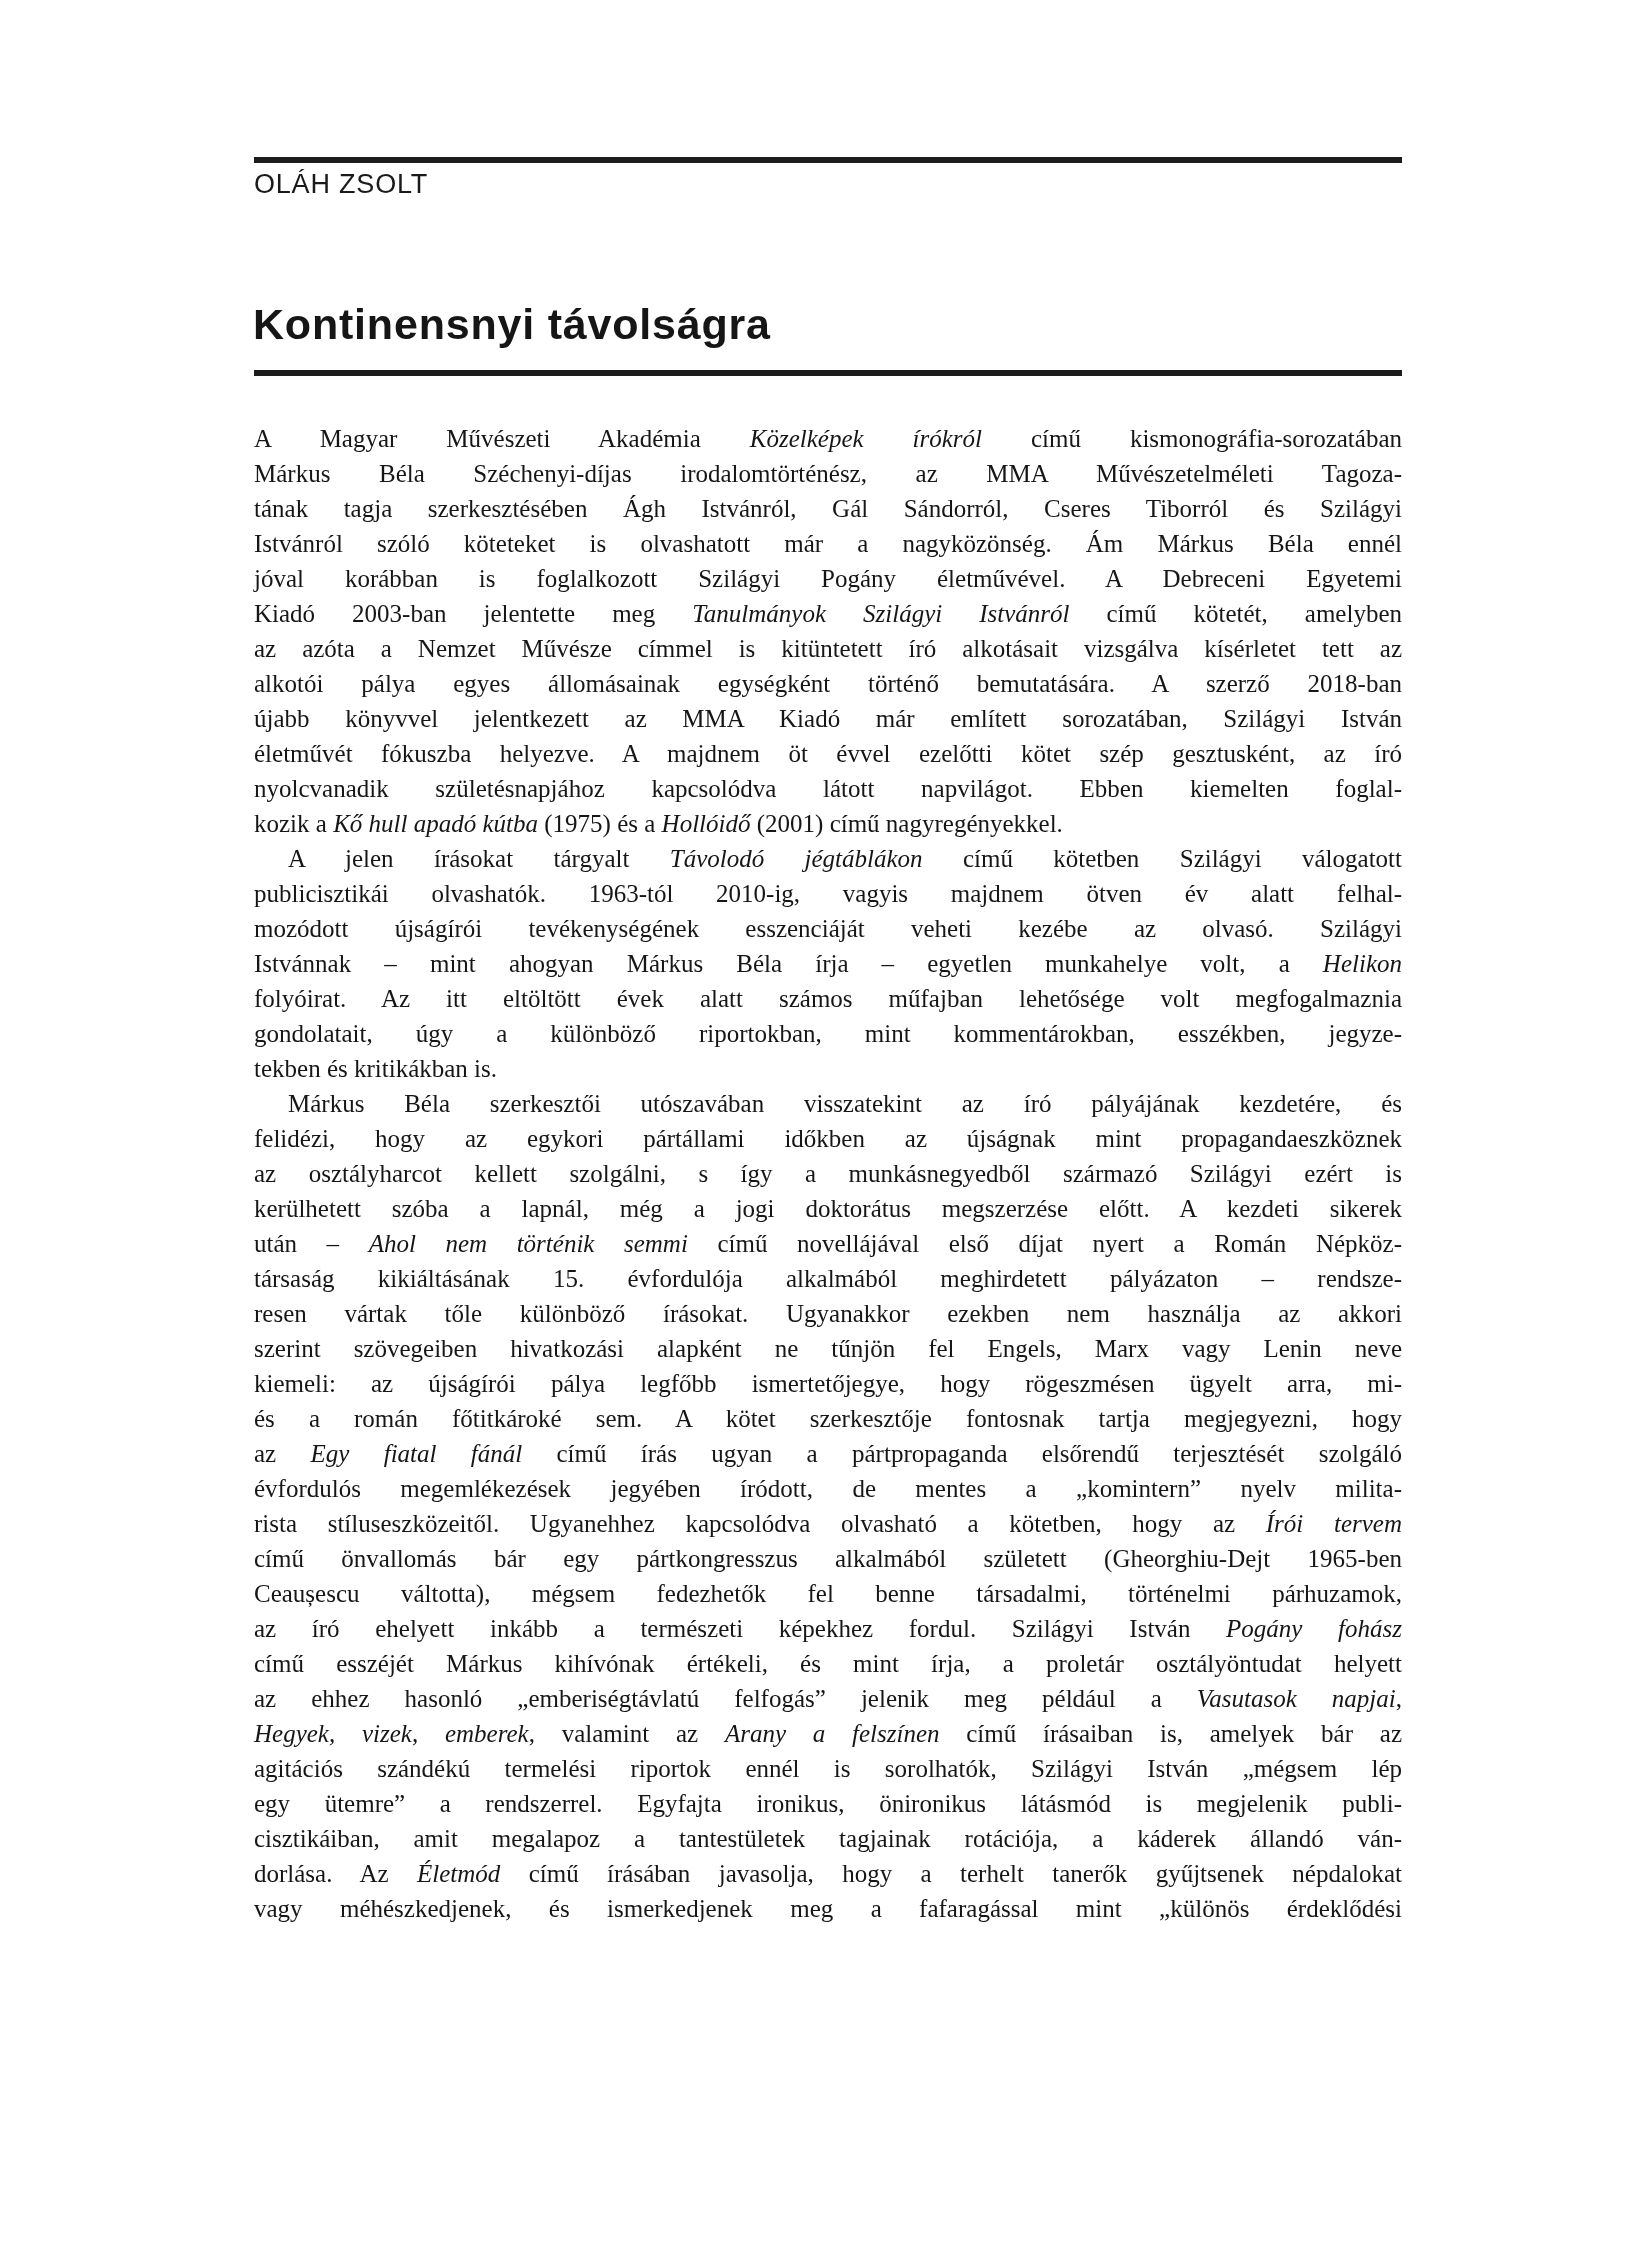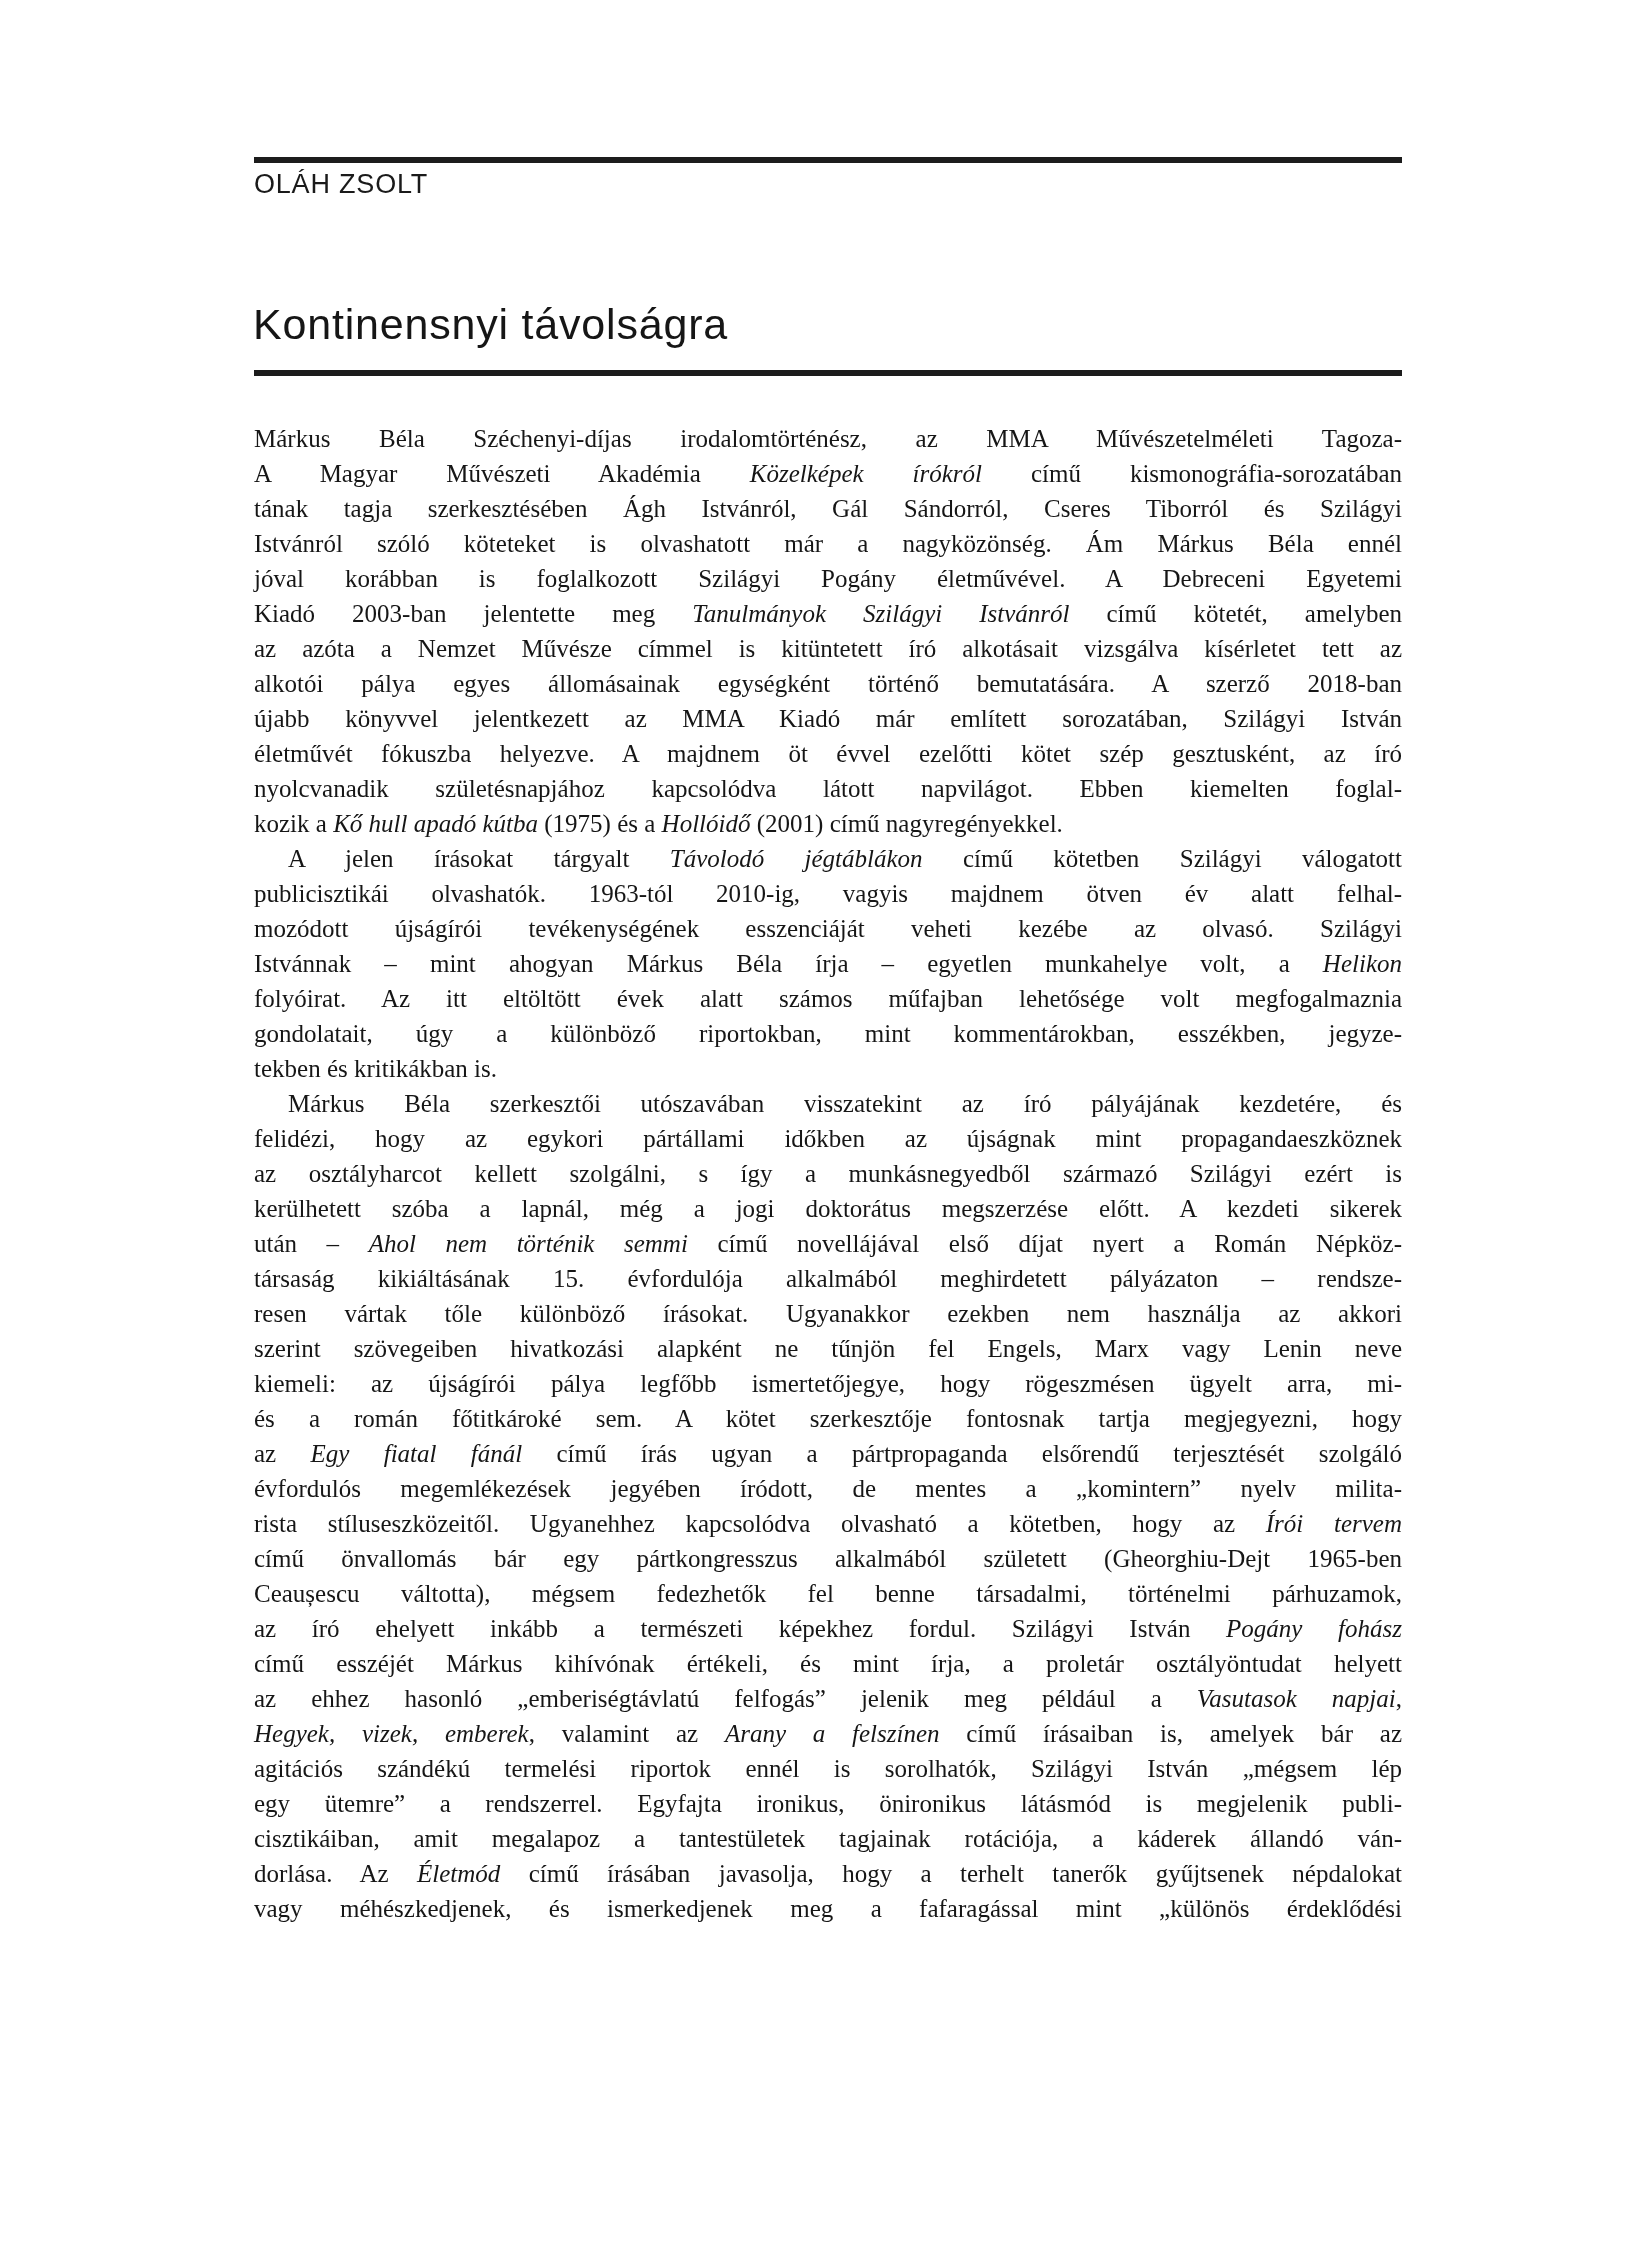--- a/index.html
+++ b/index.html
@@ -35,21 +35,21 @@
   }
 
   .title {
     position: absolute;
     left: 253px;
     top: 300px;
     margin: 0;
     font-family: "Liberation Sans", sans-serif;
     font-size: 43px;
     line-height: 49px;
-    font-weight: 400;
+    font-weight: 700;
     letter-spacing: 0.8px;
     color: #161616;
   }
 
   .body-text {
     position: absolute;
     left: 254px;
     top: 421px;
     width: 1148px;
     font-size: 25px;
@@ -69,22 +69,22 @@
 </style>
 </head>
 <body>
 
 <div class="page">
   <div class="rule rule-top"></div>
   <div class="author">OLÁH ZSOLT</div>
   <h1 class="title">Kontinensnyi távolságra</h1>
   <div class="rule rule-title"></div>
   <div class="body-text">
+      <div class="line"><span class="">A Magyar Művészeti Akadémia </span><span class="it">Közelképek írókról</span><span class=""> című kismonográfia-sorozatában</span></div>
       <div class="line"><span class="">Márkus Béla Széchenyi-díjas irodalomtörténész, az MMA Művészetelméleti Tagoza-</span></div>
-      <div class="line"><span class="">A Magyar Művészeti Akadémia </span><span class="it">Közelképek írókról</span><span class=""> című kismonográfia-sorozatában</span></div>
       <div class="line"><span class="">tának tagja szerkesztésében Ágh Istvánról, Gál Sándorról, Cseres Tiborról és Szilágyi</span></div>
       <div class="line"><span class="">Istvánról szóló köteteket is olvashatott már a nagyközönség. Ám Márkus Béla ennél</span></div>
       <div class="line"><span class="">jóval korábban is foglalkozott Szilágyi Pogány életművével. A Debreceni Egyetemi</span></div>
       <div class="line"><span class="">Kiadó 2003-ban jelentette meg </span><span class="it">Tanulmányok Szilágyi Istvánról</span><span class=""> című kötetét, amelyben</span></div>
       <div class="line"><span class="">az azóta a Nemzet Művésze címmel is kitüntetett író alkotásait vizsgálva kísérletet tett az</span></div>
       <div class="line"><span class="">alkotói pálya egyes állomásainak egységként történő bemutatására. A szerző 2018-ban</span></div>
       <div class="line"><span class="">újabb könyvvel jelentkezett az MMA Kiadó már említett sorozatában, Szilágyi István</span></div>
       <div class="line"><span class="">életművét fókuszba helyezve. A majdnem öt évvel ezelőtti kötet szép gesztusként, az író</span></div>
       <div class="line"><span class="">nyolcvanadik születésnapjához kapcsolódva látott napvilágot. Ebben kiemelten foglal-</span></div>
       <div class="line left-last"><span class="">kozik a </span><span class="it">Kő hull apadó kútba</span><span class=""> (1975) és a </span><span class="it">Hollóidő</span><span class=""> (2001) című nagyregényekkel.</span></div>

